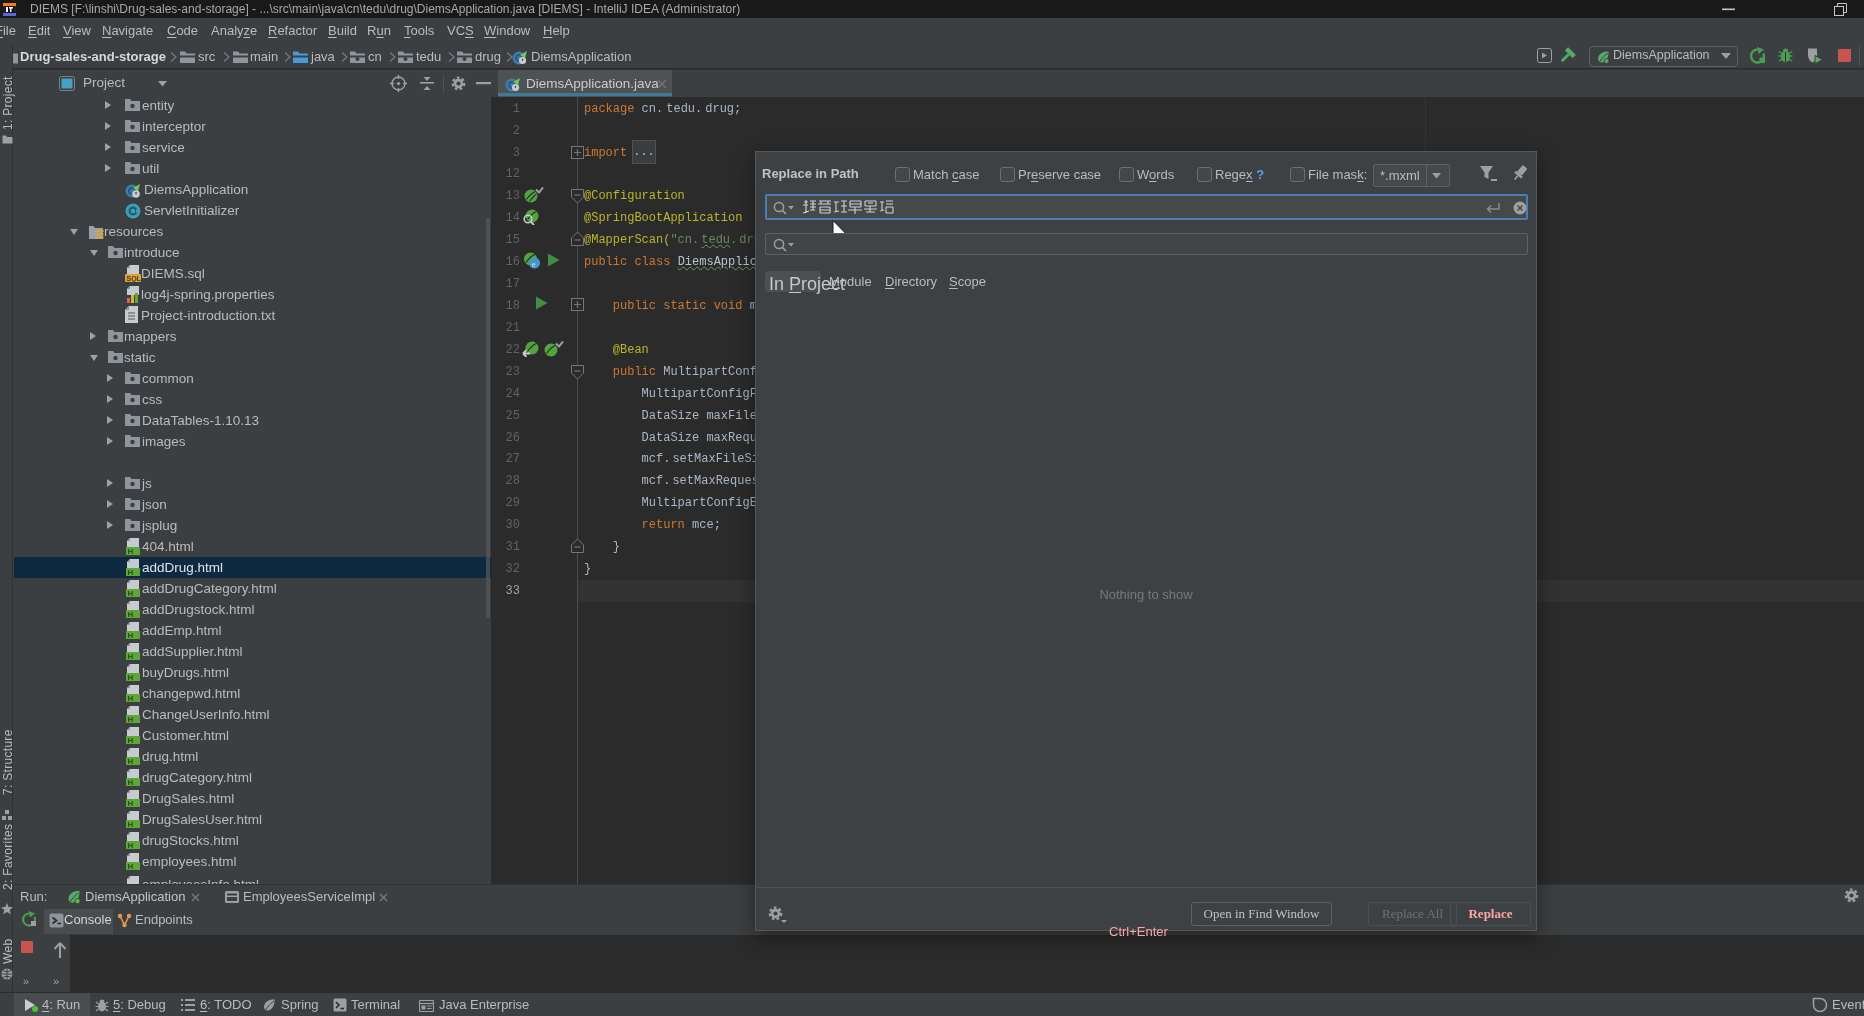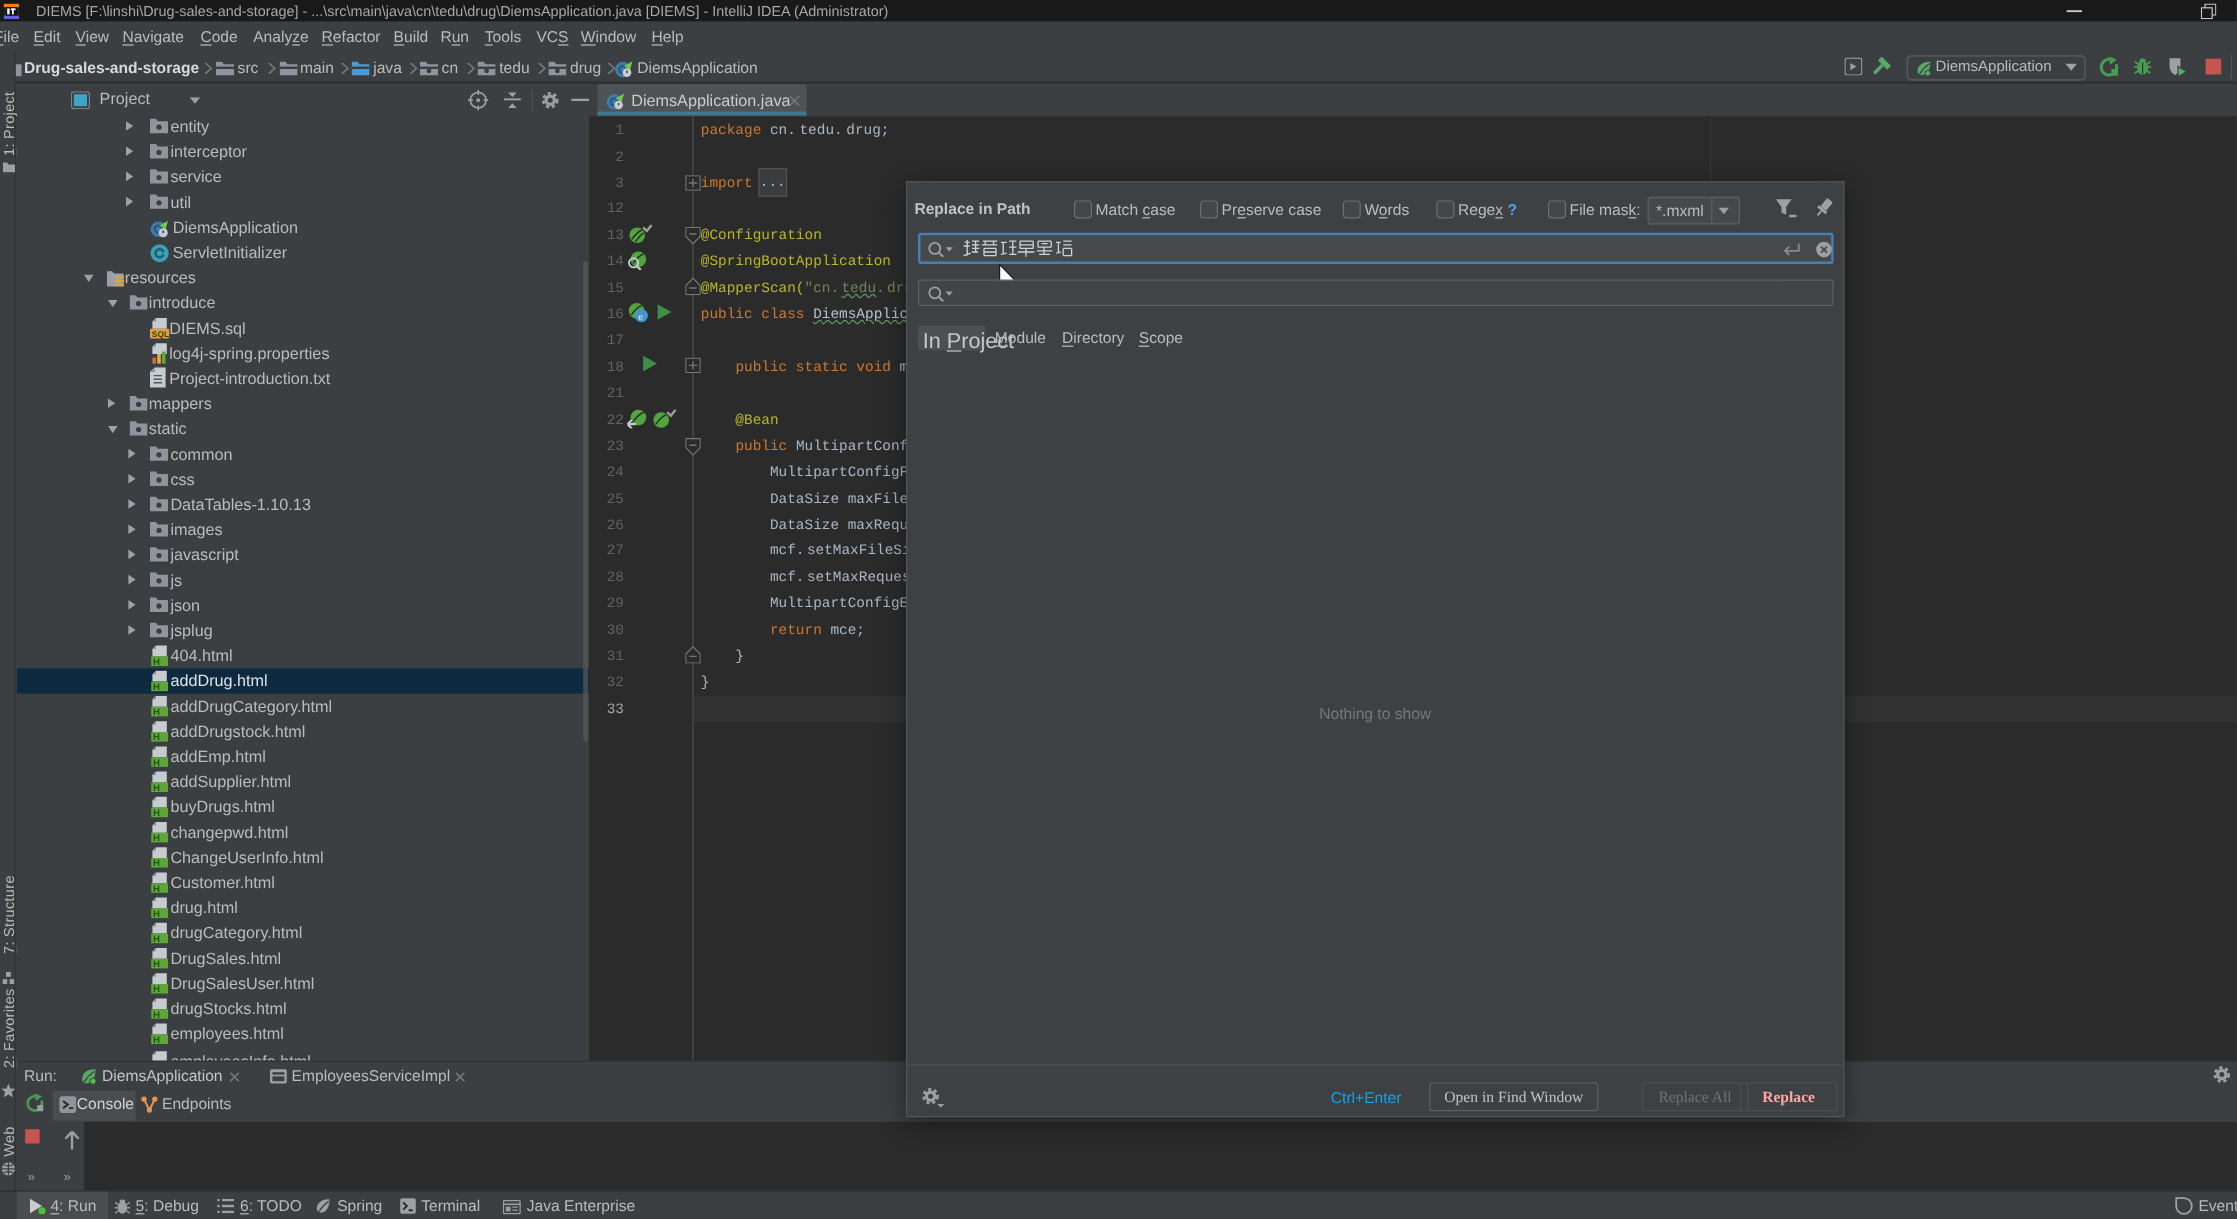--- a/index.html
+++ b/index.html
@@ -399,28 +399,20 @@
       <span style="position:absolute;left:128px">DataTables-1.10.13</span>
     </div>
 <div class="trow" style="top:334px">
       <span class="ar arr-r" style="left:93px"></span>
       <svg class="ic" style="left:111px" width="15" height="13">
         <path d="M0 1h5l1.5 2H15v12H0z" fill="#8e959c"></path>
         <circle cx="7.5" cy="8" r="2.2" fill="#3c3f41"></circle>
       </svg>
       <span style="position:absolute;left:128px">images</span>
     </div>
-<div class="trow" style="top:355px">
-      <span class="ar arr-r" style="left:93px"></span>
-      <svg class="ic" style="left:111px" width="15" height="13">
-        <path d="M0 1h5l1.5 2H15v12H0z" fill="#8e959c"></path>
-        <circle cx="7.5" cy="8" r="2.2" fill="#3c3f41"></circle>
-      </svg>
-      <span style="position:absolute;left:128px">javascript</span>
-    </div>
 <div class="trow" style="top:376px">
       <span class="ar arr-r" style="left:93px"></span>
       <svg class="ic" style="left:111px" width="15" height="13">
         <path d="M0 1h5l1.5 2H15v12H0z" fill="#8e959c"></path>
         <circle cx="7.5" cy="8" r="2.2" fill="#3c3f41"></circle>
       </svg>
       <span style="position:absolute;left:128px">js</span>
     </div>
 <div class="trow" style="top:418px">
       <span class="ar arr-r" style="left:93px"></span>
@@ -889,17 +881,17 @@
 
   <span class="abs" style="left:0;top:435px;width:780px;text-align:center;color:#787878">Nothing to show</span>
 
   <div class="abs" style="left:0;top:735px;width:780px;height:1px;background:#515151"></div>
   <svg class="abs" style="left:11px;top:753px" width="22" height="20">
       <circle cx="8.5" cy="8.5" r="4.8" fill="#9da0a3"></circle>
       <circle cx="8.5" cy="8.5" r="5.8" fill="none" stroke="#9da0a3" stroke-width="2.2" stroke-dasharray="2.7 2.3"></circle>
       <circle cx="8.5" cy="8.5" r="2.1" fill="#3e4143"></circle>
       <path d="M14 15 l3 3 3-3 z" fill="#9da0a3"></path>
     </svg>
-  <span class="abs" style="left:353px;top:755px;color:#0ea5e9">Ctrl+Enter</span>
+  <span class="abs" style="left:353px;top:772px;color:#fca5a5">Ctrl+Enter</span>
   <div class="abs btn" style="left:435px;top:750px;width:141px;height:24px;border-color:#5e6163"><span style="color:#c0c2c4">Open in Find Window</span></div>
   <div class="abs btn" style="left:612px;top:750px;width:89px;height:24px;border-color:#4c4f51"><span style="color:#6e7276">Replace All</span></div>
   <div class="abs btn" style="left:694px;top:750px;width:81px;height:24px;border-color:#4c4f51"><span style="color:#fca5a5;font-weight:bold">Replace</span></div>
 </div>
 
 </body></html>

